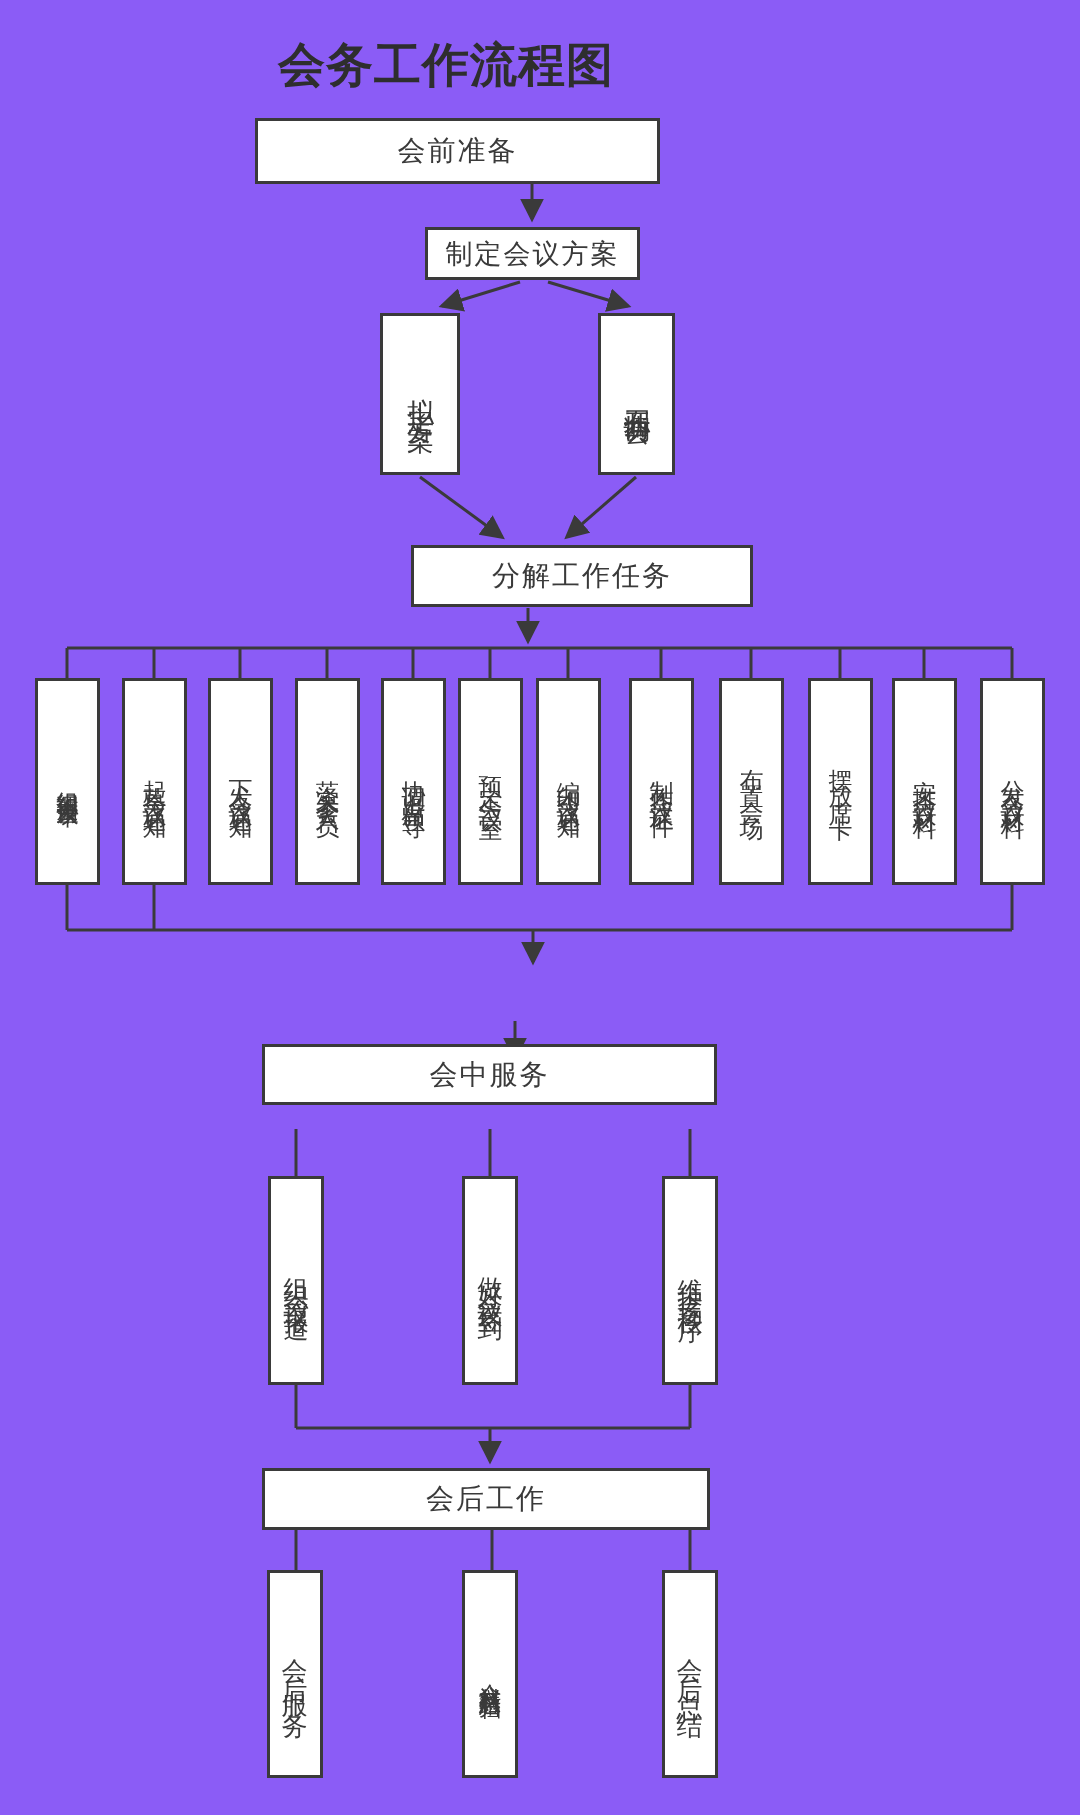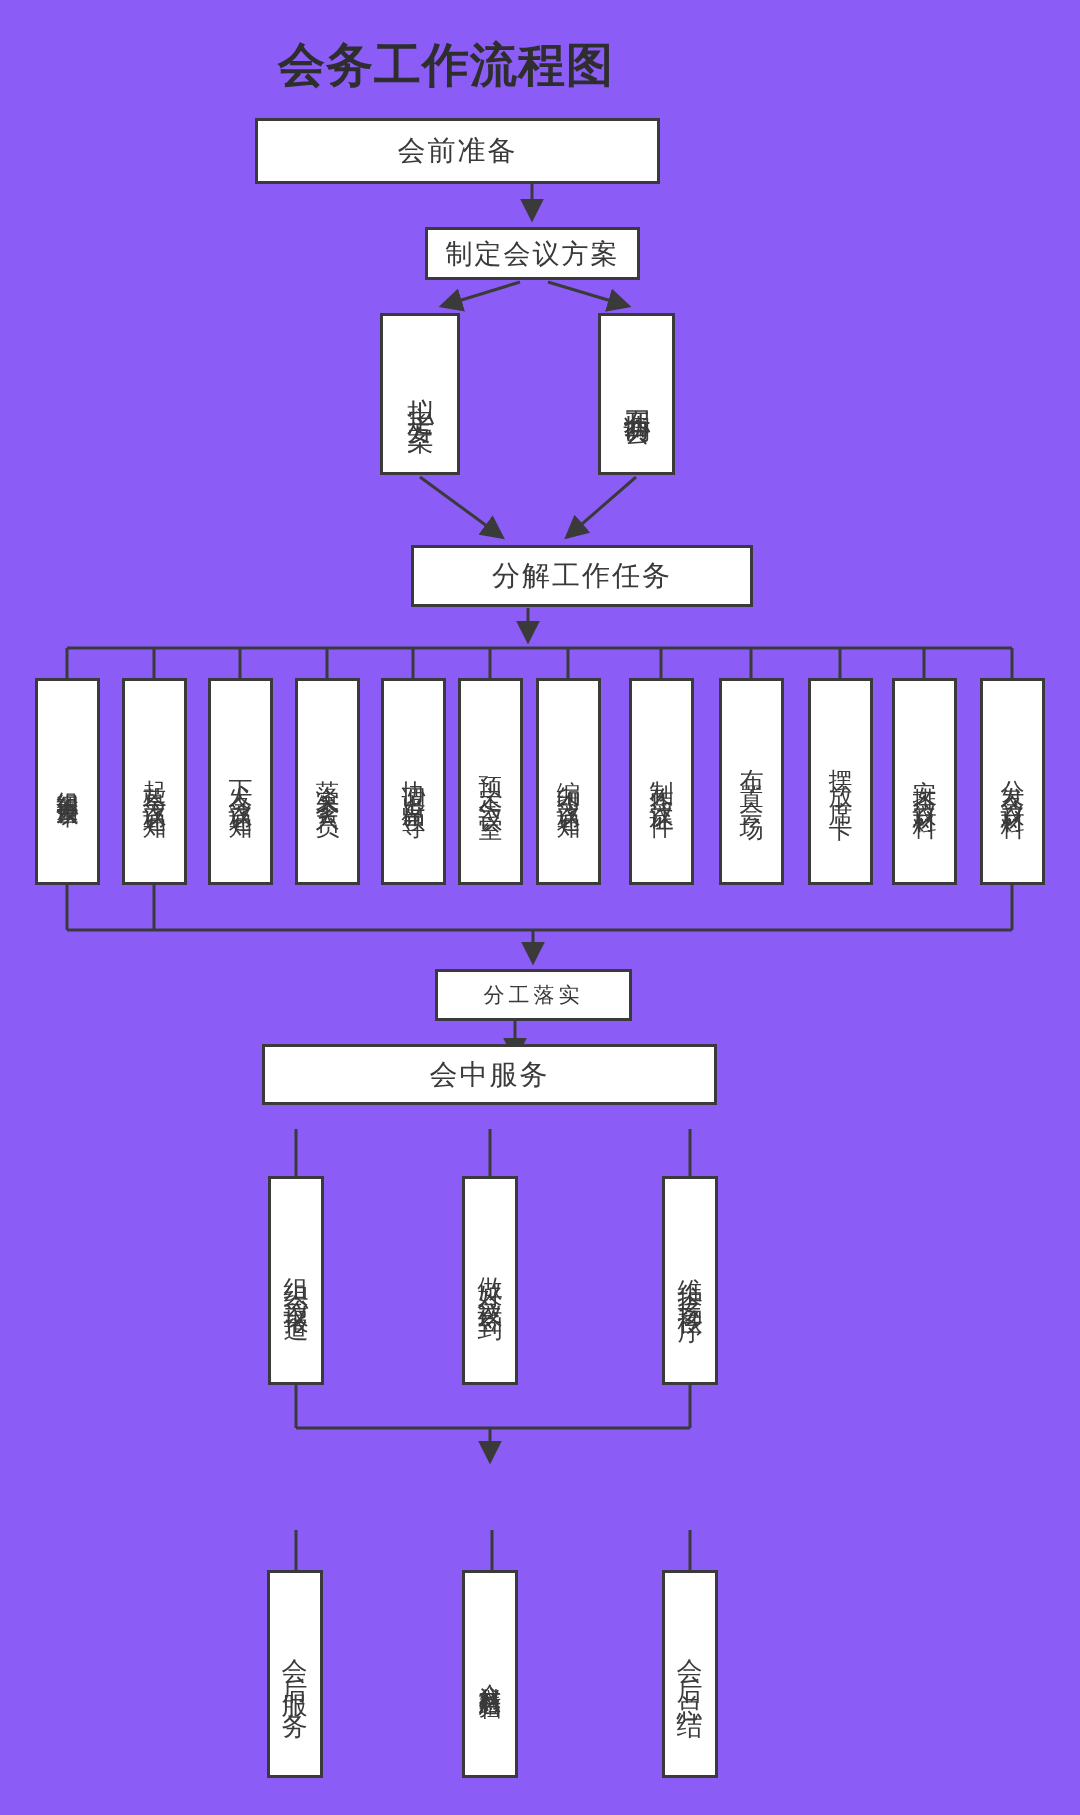--- a/index.html
+++ b/index.html
@@ -145,38 +145,38 @@
   <div class="vbox t4" style="left:808px;top:678px;width:65px;height:207px;">
     <span>摆放席卡</span>
   </div>
   <div class="vbox t6" style="left:892px;top:678px;width:65px;height:207px;">
     <span>安排会议材料</span>
   </div>
   <div class="vbox t6" style="left:980px;top:678px;width:65px;height:207px;">
     <span>分发会议材料</span>
   </div>
 
-  <div class="hbox small" style="left:435px;top:969px;width:197px;height:52px;">
-    <span>分工落实</span>
-  </div>
 
   <div class="hbox" style="left:262px;top:1044px;width:455px;height:61px;">
     <span>会中服务</span>
   </div>
 
   <div class="vbox m6" style="left:268px;top:1176px;width:56px;height:209px;">
     <span>组织会议报道</span>
   </div>
   <div class="vbox m6" style="left:462px;top:1176px;width:56px;height:209px;">
     <span>做好会议签到</span>
   </div>
   <div class="vbox m6" style="left:662px;top:1176px;width:56px;height:209px;">
     <span>维护会场秩序</span>
   </div>
 
+  <div class="hbox" style="left:262px;top:1468px;width:448px;height:62px;">
+    <span>会后工作</span>
+  </div>
 
   <div class="vbox b4" style="left:267px;top:1570px;width:56px;height:208px;">
     <span>会后服务</span>
   </div>
   <div class="vbox b8" style="left:462px;top:1570px;width:56px;height:208px;">
     <span>会议材料总结归档</span>
   </div>
   <div class="vbox b4" style="left:662px;top:1570px;width:56px;height:208px;">
     <span>会后总结</span>
   </div>

